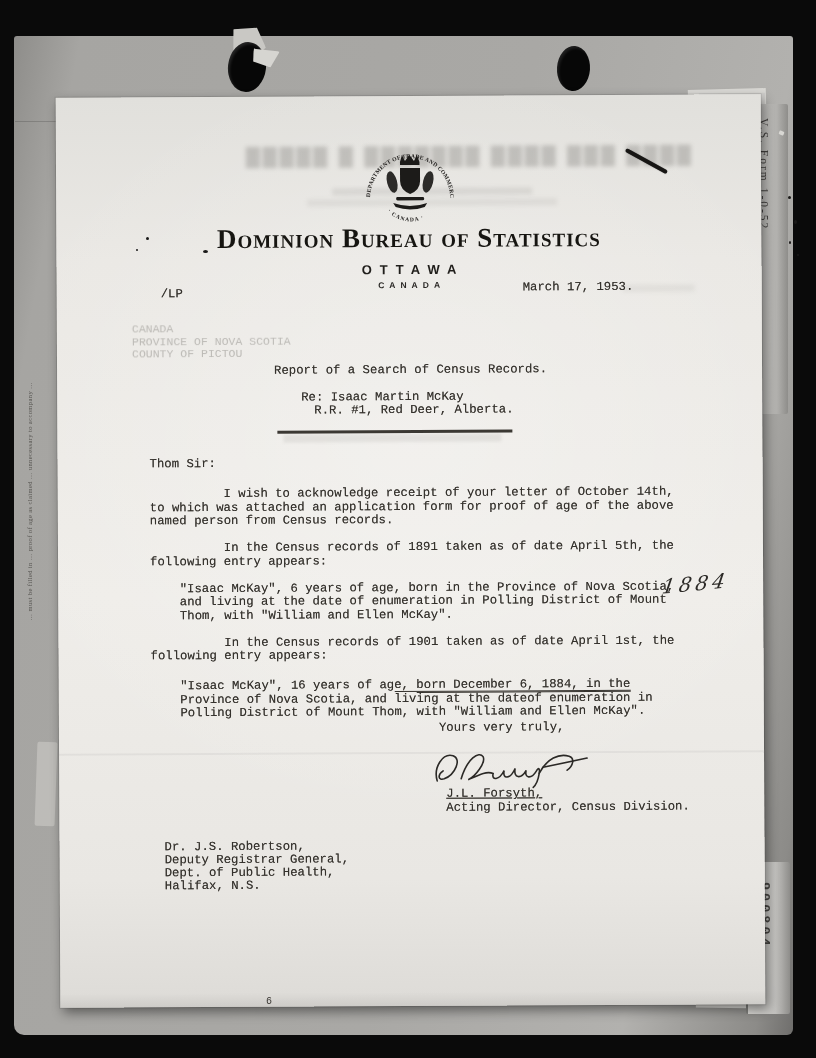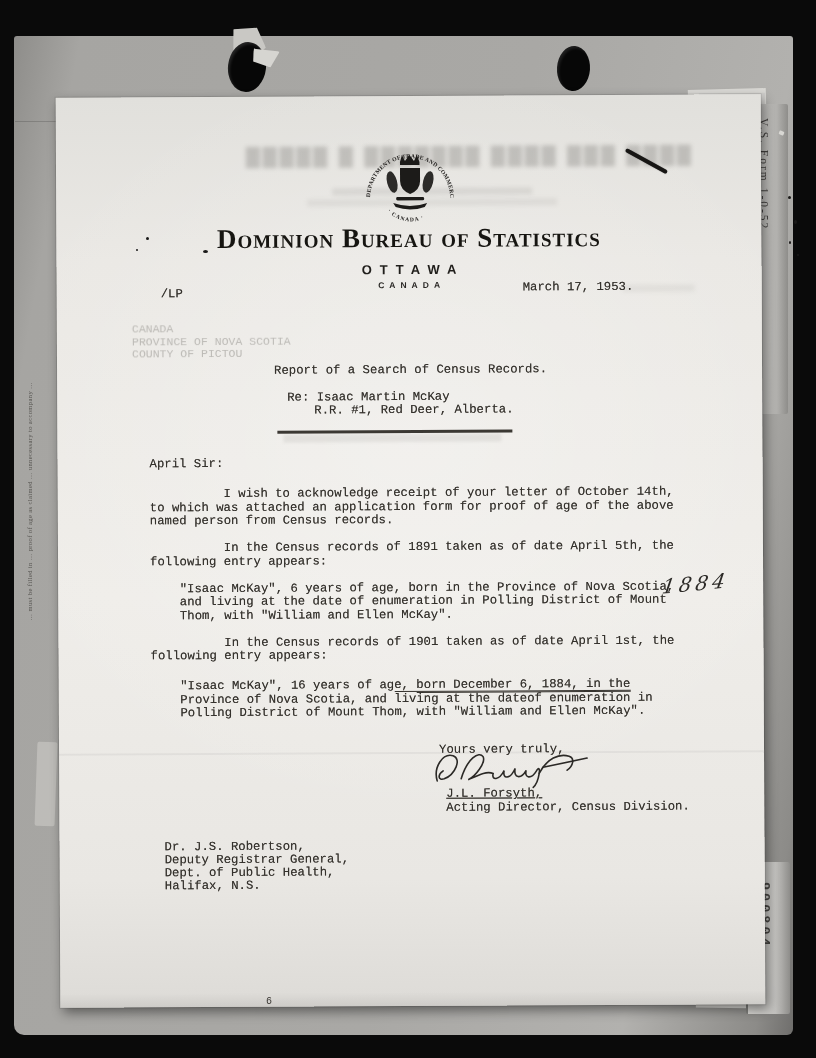--- a/index.html
+++ b/index.html
@@ -71,33 +71,33 @@
         font-family:"Liberation Sans","DejaVu Sans",sans-serif;font-weight:600;
         font-size:13px;letter-spacing:8px;text-indent:8px;color:#201e1b;}
   .country{position:absolute;left:0;right:0;top:184px;text-align:center;
         font-family:"Liberation Sans","DejaVu Sans",sans-serif;font-weight:600;
         font-size:8.5px;letter-spacing:5px;text-indent:5px;color:#2b2926;}
   .ref{left:104px;top:191px;}
   .date{left:466px;top:186px;}
 
   
   .sub-title{left:194px;top:268px;margin-left:23px;}
-  .re1{left:230px;top:295px;}
+  .re1{left:244px;top:295px;}
   .re2{left:257px;top:308px;}
   .re-underline{position:absolute;left:220px;top:334px;width:235px;height:2.5px;background:#3b3833;}
 
   
   .salutation{left:92px;top:361px;}
   .body-block{left:92px;top:391px;}
   .q2{left:92px;}
   .q2 .useg{border-bottom:1.8px solid #36332e;}
   .q2 .oseg{border-top:1.8px solid #36332e;}
   .q2-l1{top:583px;} .q2-l2{top:596.5px;} .q2-l3{top:610px;}
 
-  .valediction{left:380px;top:648px;}
+  .valediction{left:380px;top:626px;}
   .signature{position:absolute;left:368px;top:651px;width:188px;height:44px;}
   .signer-name{left:387px;top:692px;text-decoration:underline;}
   .signer-title{left:387px;top:705.5px;}
   .recipient{left:105px;top:744px;line-height:13px;}
 
   .hand-year{position:absolute;left:604px;top:477px;
         font-family:"DejaVu Serif","Liberation Serif",serif;font-style:italic;
         font-size:20px;letter-spacing:4px;color:#2c2a27;
         transform:rotate(-5deg) skewX(-14deg);}
 
@@ -198,21 +198,21 @@
     <div class="country">CANADA</div>
 
     <div class="typed ref">/LP</div>
     <div class="typed date">March 17, 1953.</div>
 
     <div class="typed sub-title">Report of a Search of Census Records.</div>
     <div class="typed re1">Re: Isaac Martin McKay</div>
     <div class="typed re2">R.R. #1, Red Deer, Alberta.</div>
     <div class="re-underline"></div>
 
-    <div class="typed salutation">April Sir:</div>
+    <div class="typed salutation">Thom Sir:</div>
     <div class="typed body-block">          I wish to acknowledge receipt of your letter of October 14th,
 to which was attached an application form for proof of age of the above
 named person from Census records.
 
           In the Census records of 1891 taken as of date April 5th, the
 following entry appears:
 
     "Isaac McKay", 6 years of age, born in the Province of Nova Scotia,
     and living at the date of enumeration in Polling District of Mount
     Thom, with "William and Ellen McKay".

